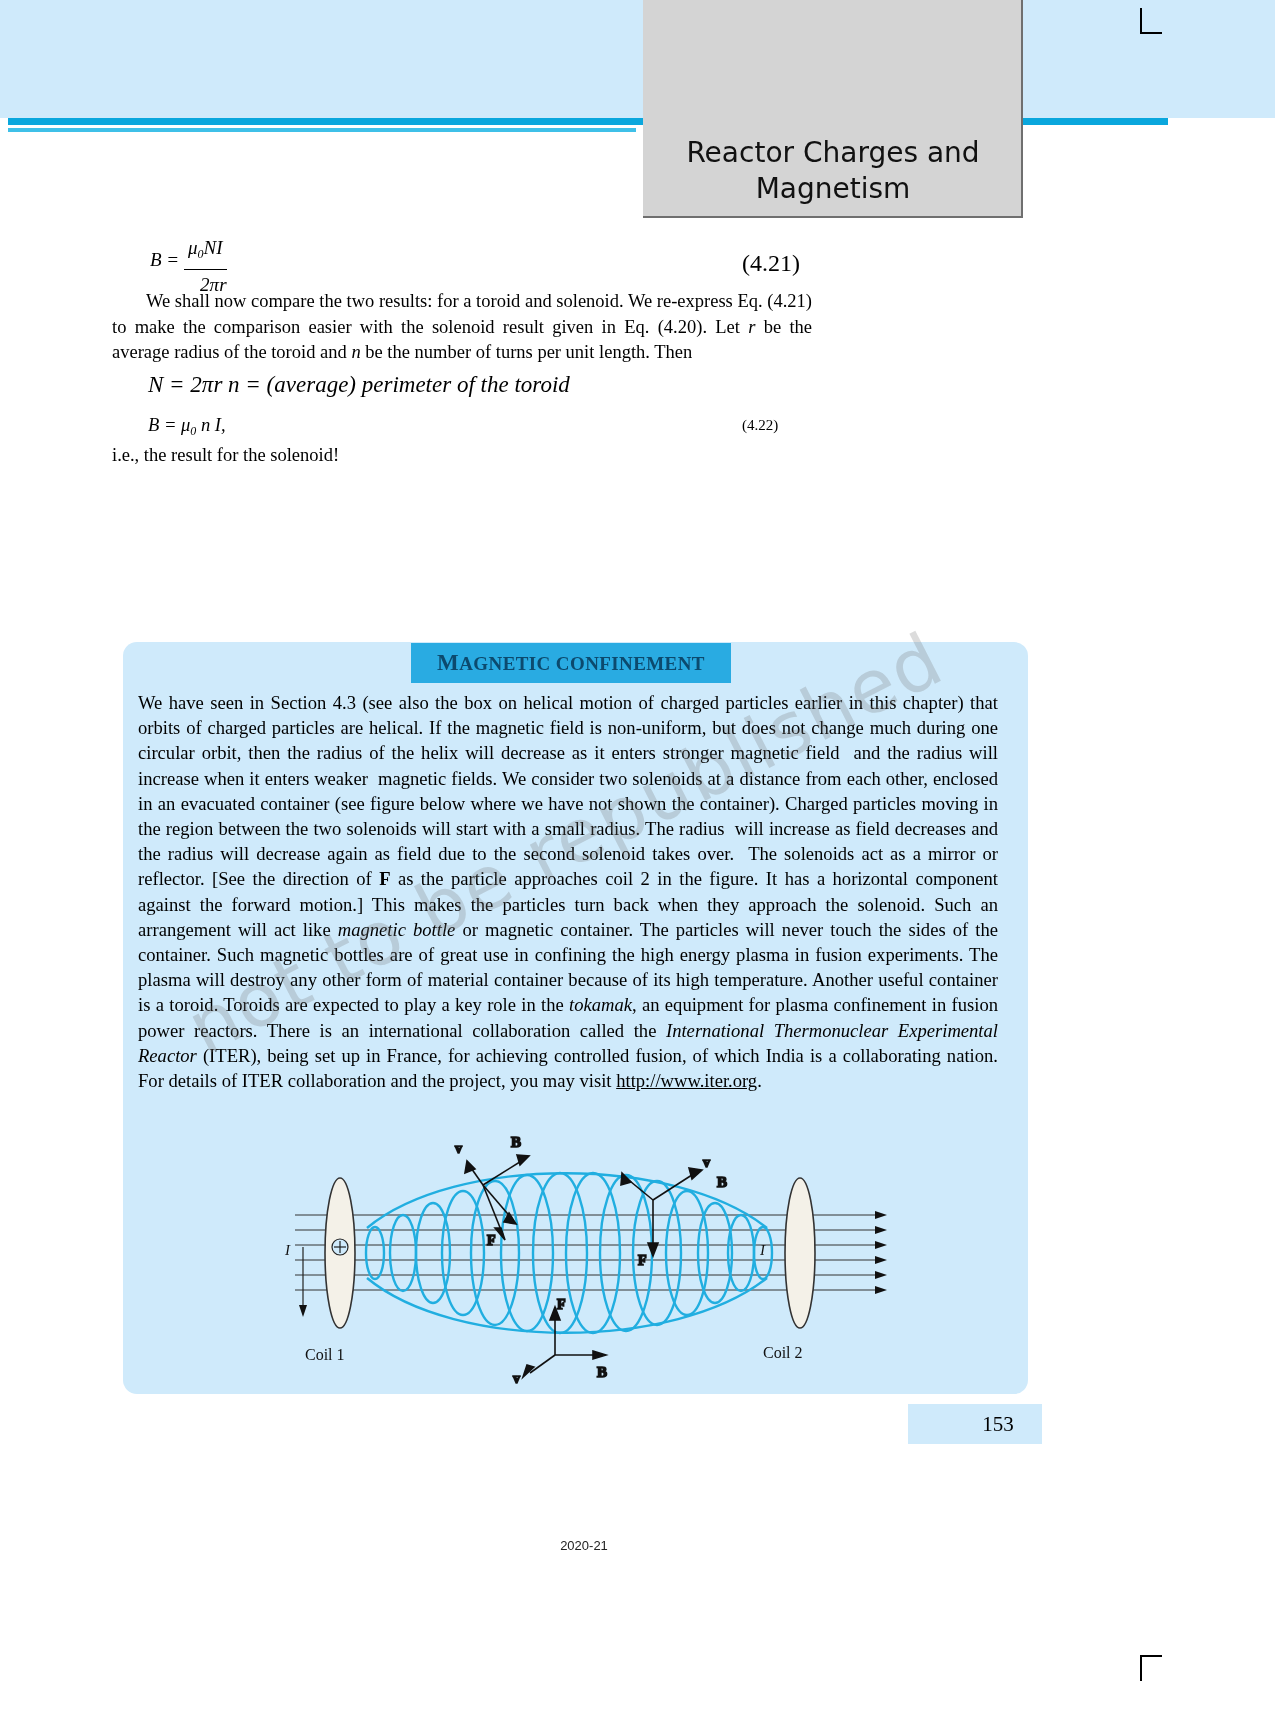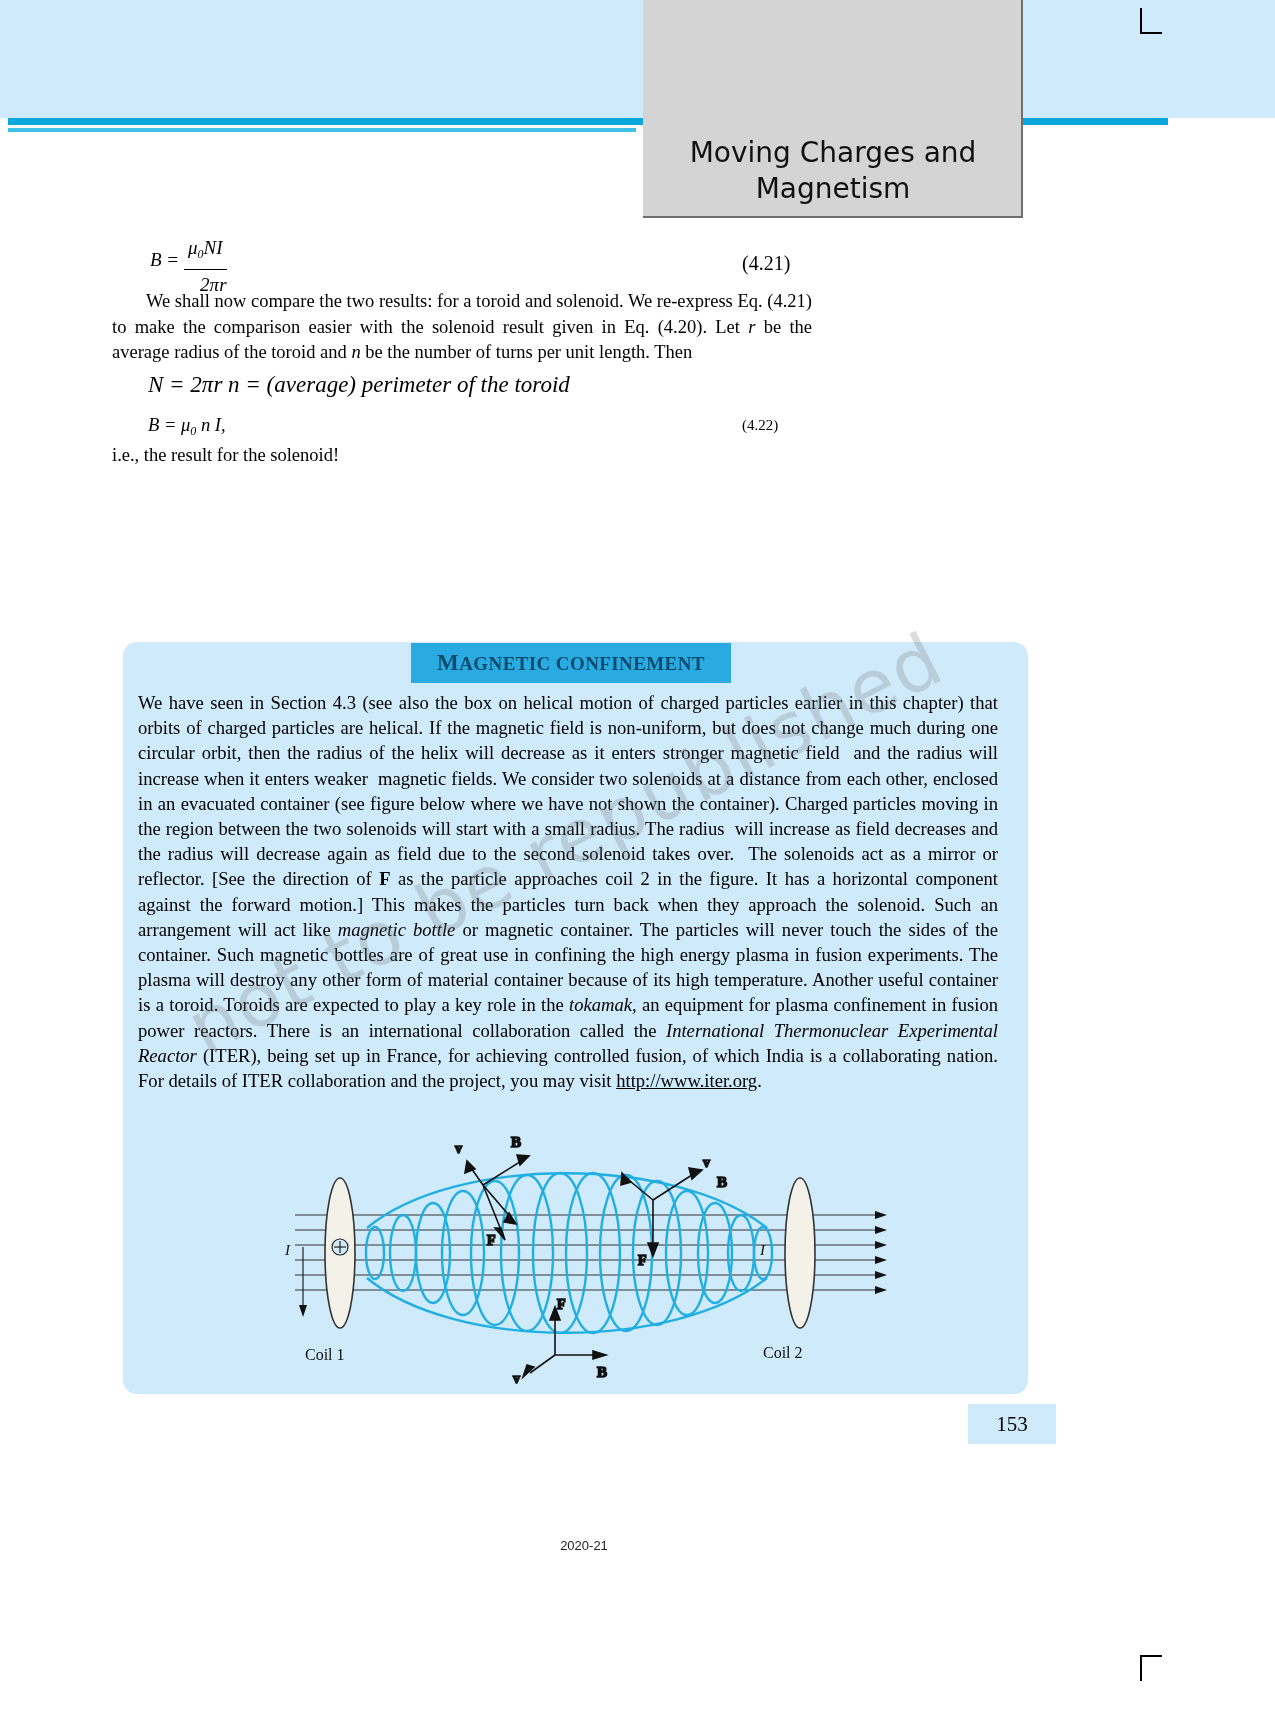--- a/index.html
+++ b/index.html
@@ -138,21 +138,21 @@
   }
   .frac .den {
     font-style: italic;
     display: block;
     padding-top: 2px;
   }
   .sub { font-size: 12px; vertical-align: -4px; }
   .eq-num {
     position: absolute;
     left: 630px; top: 16px;
-    font-size: 20px;
+    font-size: 24px;
   }
   p.para {
     margin: 0;
     text-indent: 34px;
   }
   p.flush {
     margin: 0;
     text-indent: 0;
   }
   .italic-line {
@@ -245,27 +245,28 @@
     font-size: 74px;
     color: rgba(120,120,120,0.26);
     transform: rotate(-27deg);
     white-space: nowrap;
     letter-spacing: 2px;
   }
 
   
   .page-number {
     position: absolute;
-    left: 968px; top: 1404px;
+    left: 908px; top: 1404px;
     width: 88px; height: 40px;
     background: #cfeafb;
     text-align: center;
     line-height: 40px;
     font-size: 21px;
     color: #000;
+    padding-left: 46px;
   }
   .footer-year {
     position: absolute;
     left: 0; top: 1538px;
     width: 1168px;
     text-align: center;
     font-family: "Liberation Sans", sans-serif;
     font-size: 13px;
     color: #222;
   }
@@ -273,21 +274,21 @@
 </head>
 <body>
 
 <div class="top-band"></div>
 <div class="top-band-right"></div>
 <div class="rule-dark"></div>
 <div class="rule-thin"></div>
 <div class="rule-right"></div>
 <div class="header-box"></div>
 <div class="header-title">
-  <span>Moving Charges and</span><br>
+  <span>Reactor Charges and</span><br>
   <span>Magnetism</span>
 </div>
 <div class="crop-mark-tr"></div>
 <div class="crop-mark-br"></div>
 
 <div class="content">
 
   <div class="eq-line">
     <span class="eq-b">B =</span>
     <span class="frac">

